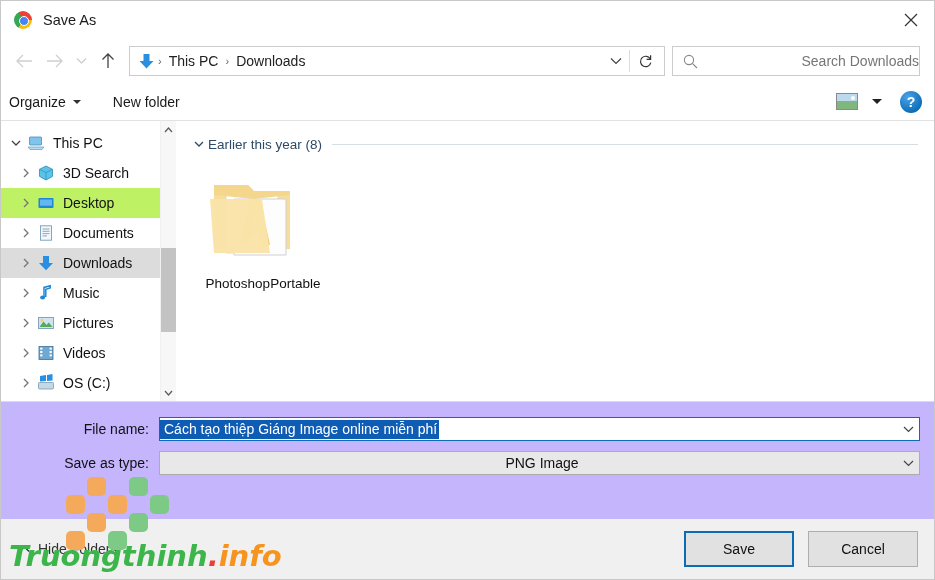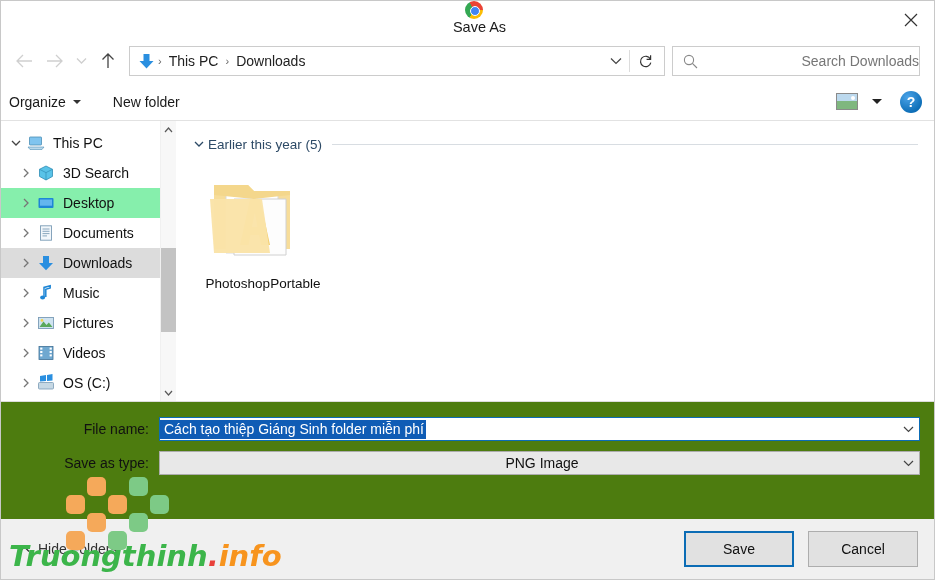--- a/index.html
+++ b/index.html
@@ -17,21 +17,20 @@
     display: flex; flex-direction: column;
   }
 
   
   .titlebar {
     height: 38px; min-height: 38px;
     display: flex; align-items: center;
     background: #ffffff;
     padding-left: 13px;
     position: relative;
-    flex-direction: column;
   }
   .chrome-icon {
     width: 18px; height: 18px; border-radius: 50%;
     position: relative; flex: 0 0 auto;
     background: conic-gradient(from -30deg, #ea4335 0deg 120deg, #fbbc05 120deg 240deg, #34a853 240deg 360deg);
   }
   .chrome-icon::after {
     content: ""; position: absolute;
     left: 5px; top: 5px; width: 8px; height: 8px;
     border-radius: 50%; background: #4285f4;
@@ -163,21 +162,21 @@
     padding-top: 7px;
     position: relative;
   }
   .tree-item {
     height: 30px;
     display: flex; align-items: center;
     padding-left: 4px;
     font-size: 14px; color: #111;
     white-space: nowrap;
   }
-  .tree-item.hover  { background: #86efac; }
+  .tree-item.hover  { background: #bef264; }
   .tree-item.active { background: #dcdcdc; }
   .tw {
     width: 22px; min-width: 22px;
     display: flex; align-items: center; justify-content: center;
     color: #767676; font-size: 11px;
   }
   .tw.open { color: #444; }
   .ticon { width: 18px; min-width: 18px; height: 18px; margin-right: 8px; position: relative; }
   .tlabel { font-size: 14px; }
   .indent { padding-left: 14px; }
@@ -228,21 +227,21 @@
     margin-top: 9px;
     font-size: 13.5px; color: #111; text-align: center;
     line-height: 19px;
     width: 118px;
     word-break: break-all;
   }
 
   
   .formarea {
     height: 118px; min-height: 118px;
-    background: #4d7c0f;
+    background: #c4b5fd;
     border-top: 1px solid #dcdcdc;
     padding: 15px 0 0 0;
     position: relative;
   }
   .formrow {
     display: flex; align-items: center;
     padding-left: 14px;
     margin-bottom: 10px;
   }
   .flabel {
@@ -564,21 +563,21 @@
       </div>
     </div>
 
     <div class="contentpane">
       <div class="grouphdr">
         <span class="gh-chev">
           <svg width="10" height="7" viewBox="0 0 10 7">
               <path d="M1 1 L5 5 L9 1" stroke="currentColor" stroke-width="1.3" fill="none"></path>
             </svg>
         </span>
-        <span>Earlier this year (5)</span>
+        <span>Earlier this year (8)</span>
         <span class="gh-line"></span>
       </div>
 
       <div class="fileitem">
         <div class="folder-icon">
           <svg viewBox="0 0 96 96" width="96" height="96">
             <path d="M10 16 H44 L50 22 H86 V80 H10 Z" fill="#f7dd9a"></path>
             <path d="M22 24 H74 V84 H22 Z" fill="#ffffff" stroke="#d9d9d9" stroke-width="1"></path>
             <path d="M30 30 H82 V86 H30 Z" fill="#fdfdfd" stroke="#d0d0d0" stroke-width="1"></path>
             <path d="M36 76 L46 30 H56 L66 76 H57 L55 66 H46.5 L44.5 76 Z M48 58 H53.5 L50.8 44 Z" fill="#f2cd6b"></path>
@@ -588,21 +587,21 @@
         </div>
         <div class="fname">PhotoshopPortable</div>
       </div>
     </div>
   </div>
 
   <div class="formarea">
     <div class="formrow">
       <div class="flabel">File name:</div>
       <div class="combo name-combo">
-        <span class="combo-val">Cách tạo thiệp Giáng Sinh folder miễn phí</span>
+        <span class="combo-val">Cách tạo thiệp Giáng Image online miễn phí</span>
         <span class="combo-caret">
           <svg width="11" height="7" viewBox="0 0 11 7">
               <path d="M1 1 L5.5 5.5 L10 1" stroke="currentColor" stroke-width="1.2" fill="none"></path>
             </svg>
         </span>
       </div>
     </div>
     <div class="formrow">
       <div class="flabel">Save as type:</div>
       <div class="combo type-combo">

